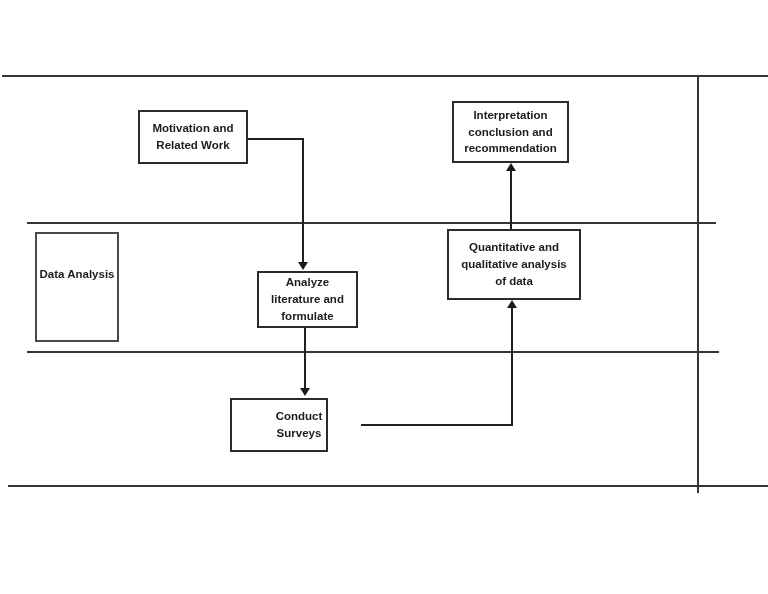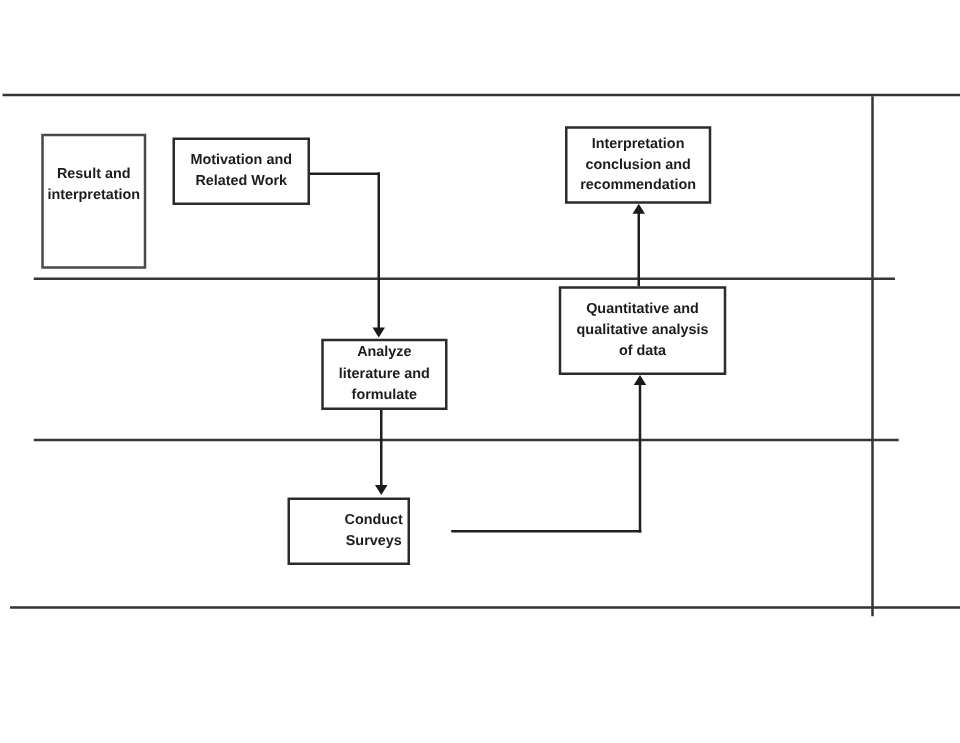--- a/index.html
+++ b/index.html
@@ -45,23 +45,22 @@
 <body>
 
 <div class="canvas">
 
   <div class="line" style="left:2px;   top:75px;  width:766px; height:2px;"></div>
   <div class="line" style="left:27px;  top:222px; width:689px; height:2px;"></div>
   <div class="line" style="left:27px;  top:351px; width:692px; height:2px;"></div>
   <div class="line" style="left:8px;   top:485px; width:760px; height:2px;"></div>
   <div class="line" style="left:697px; top:77px;  width:2px;  height:416px;"></div>
 
-  <div class="box lane-label" style="left:33px; top:107px; width:84px; height:108px;">
-    <span>Result and
-interpretation</span>
+  <div class="box lane-label" style="left:35px; top:232px; width:84px; height:110px;">
+    <span>Data Analysis</span>
   </div>
 
   <div class="box process" style="left:138px; top:110px; width:110px; height:54px;">
     <span>Motivation and
 Related Work</span>
   </div>
   <div class="box process" style="left:452px; top:101px; width:117px; height:62px;">
     <span>Interpretation
 conclusion and
 recommendation</span>

